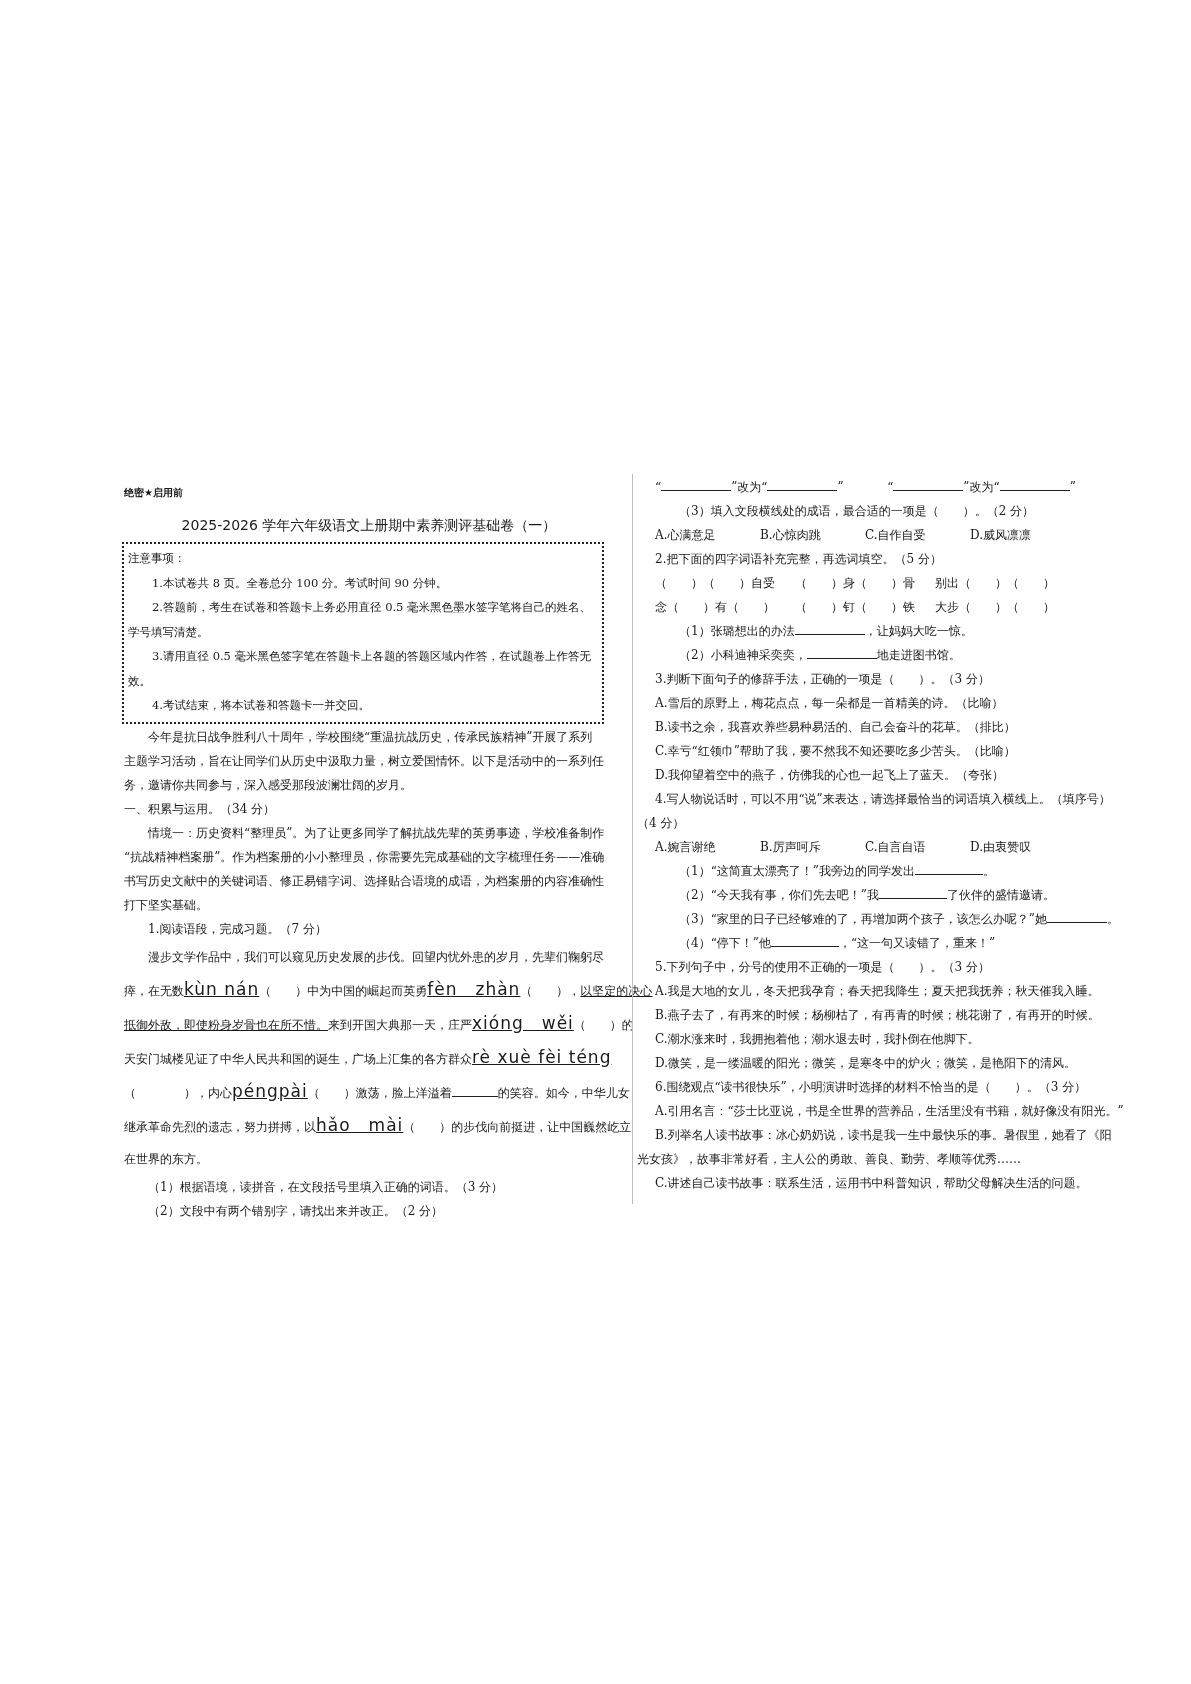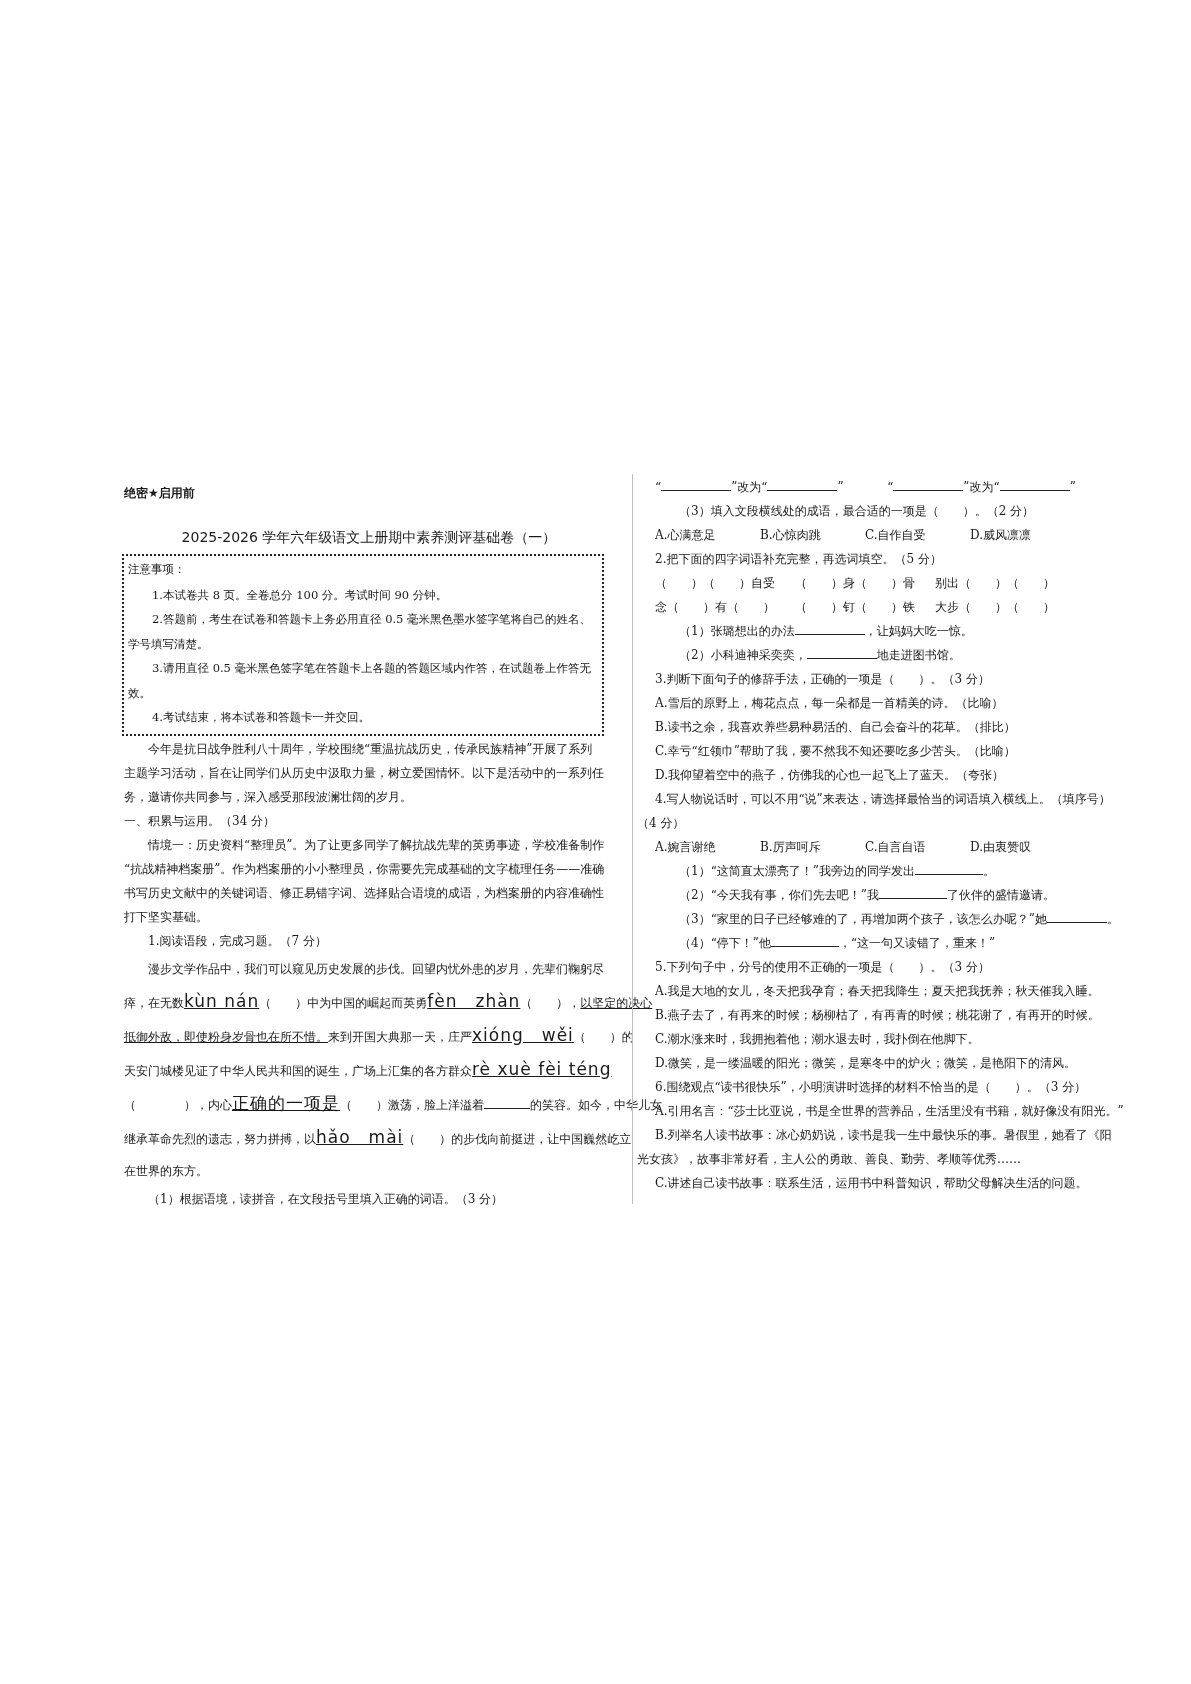--- a/index.html
+++ b/index.html
@@ -4,23 +4,23 @@
 <style>
   html, body { margin:0; padding:0; background:#ffffff; }
   body { width:1191px; height:1684px; position:relative; overflow:hidden; color:#1a1a1a;
          font-family:"DejaVu Serif","Liberation Serif",serif; }
   .page { position:absolute; left:0; top:0; width:1191px; height:1684px; }
   .col-left { position:absolute; left:124px; top:482px; width:490px; }
   .col-right { position:absolute; left:655px; top:475px; width:470px; }
   .divider { position:absolute; left:632px; top:474px; width:1px; height:730px; background:#bdbdbd; }
   .line { font-size:12px; line-height:24px; white-space:nowrap; }
   .indent { padding-left:24px; }
-  .sans { font-family:Liberation Mono, monospace; }
+  .sans { font-family:Liberation Sans, sans-serif; }
   .bold { font-weight:normal; }
-  .secret { font-family:"DejaVu Sans","Liberation Sans",sans-serif; font-weight:bold; font-size:12px; line-height:22px; margin-bottom:20px; }
+  .secret { font-family:"DejaVu Sans","Liberation Sans",sans-serif; font-weight:bold; font-size:10px; line-height:22px; margin-bottom:8px; }
   .title { font-family:"DejaVu Sans","Liberation Sans",sans-serif; font-size:14px; line-height:26px; text-align:center; width:490px; margin-bottom:4px; }
   .notice { border:2px dotted #222; padding:2px 4px 4px 4px; width:470px; margin-left:-2px; }
   .notice .line { font-size:11.5px; line-height:24.5px; }
   .pinyin { font-family:"DejaVu Sans","Liberation Sans",sans-serif; font-size:17px; letter-spacing:1px;text-decoration:underline; }
   .blank { display:inline-block; border-bottom:1px solid #222; height:12px; vertical-align:baseline; }
   .u { text-decoration:underline;text-align:center; }
   .passage .line { line-height:32px; }
   .opt { display:inline-block; }
   .opts4 span.opt { width:105px; }
 </style>
@@ -65,29 +65,30 @@
       <div class="line">
         <span>瘁，在无数</span><span class="pinyin">kùn nán</span><span>（　　）中为中国的崛起而英勇</span><span class="pinyin">fèn　zhàn</span><span>（　　），</span><span class="u">以坚定的决心</span>
       </div>
       <div class="line">
         <span class="u">抵御外敌，即使粉身岁骨也在所不惜。</span><span>来到开国大典那一天，庄严</span><span class="pinyin">xióng　wěi</span><span>（　　）的</span>
       </div>
       <div class="line">
         <span>天安门城楼见证了中华人民共和国的诞生，广场上汇集的各方群众</span><span class="pinyin">rè xuè fèi téng</span>
       </div>
       <div class="line">
-        <span>（　　　　），内心</span><span class="pinyin">正确的一项是</span><span>（　　）激荡，脸上洋溢着</span><span class="blank" style="width:46px;"></span><span>的笑容。如今，中华儿女</span>
+        <span>（　　　　），内心</span><span class="pinyin">péngpài</span><span>（　　）激荡，脸上洋溢着</span><span class="blank" style="width:46px;"></span><span>的笑容。如今，中华儿女</span>
       </div>
       <div class="line">
         <span>继承革命先烈的遗志，努力拼搏，以</span><span class="pinyin">hǎo　mài</span><span>（　　）的步伐向前挺进，让中国巍然屹立</span>
       </div>
       <div class="line">在世界的东方。</div>
     </div>
 
     <div class="line indent">（1）根据语境，读拼音，在文段括号里填入正确的词语。（3 分）</div>
+    <div class="line indent">（2）文段中有两个错别字，请找出来并改正。（2 分）</div>
   </div>
 
   <div class="divider"></div>
 
   <div class="col-right">
     <div class="line">
       <span>“</span><span class="blank" style="width:70px;"></span><span>”改为“</span><span class="blank" style="width:70px;"></span><span>”</span>
       <span style="display:inline-block;width:36px;"></span>
       <span>“</span><span class="blank" style="width:70px;"></span><span>”改为“</span><span class="blank" style="width:70px;"></span><span>”</span>
     </div>

